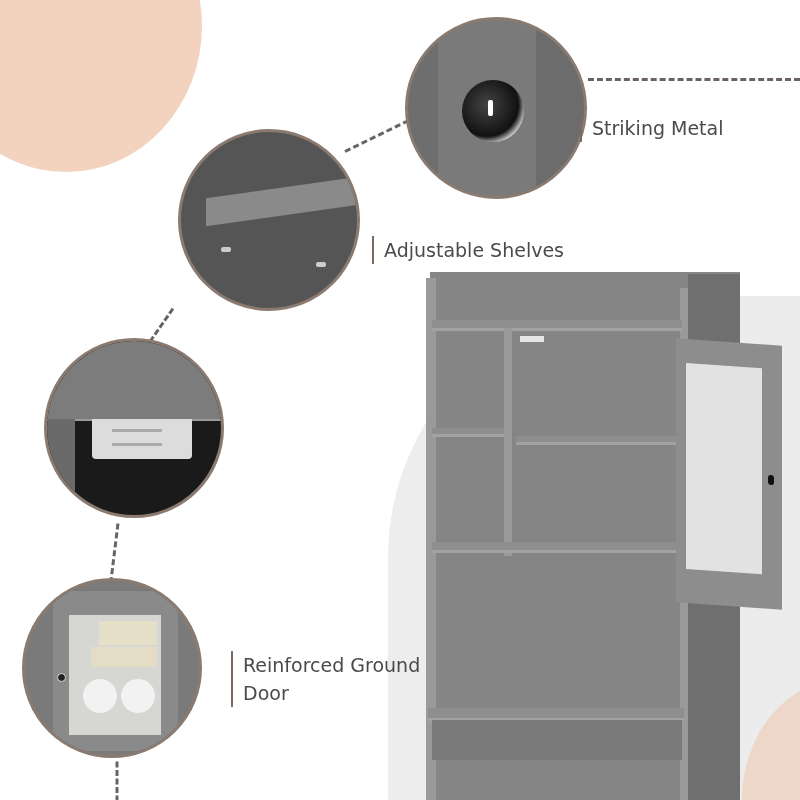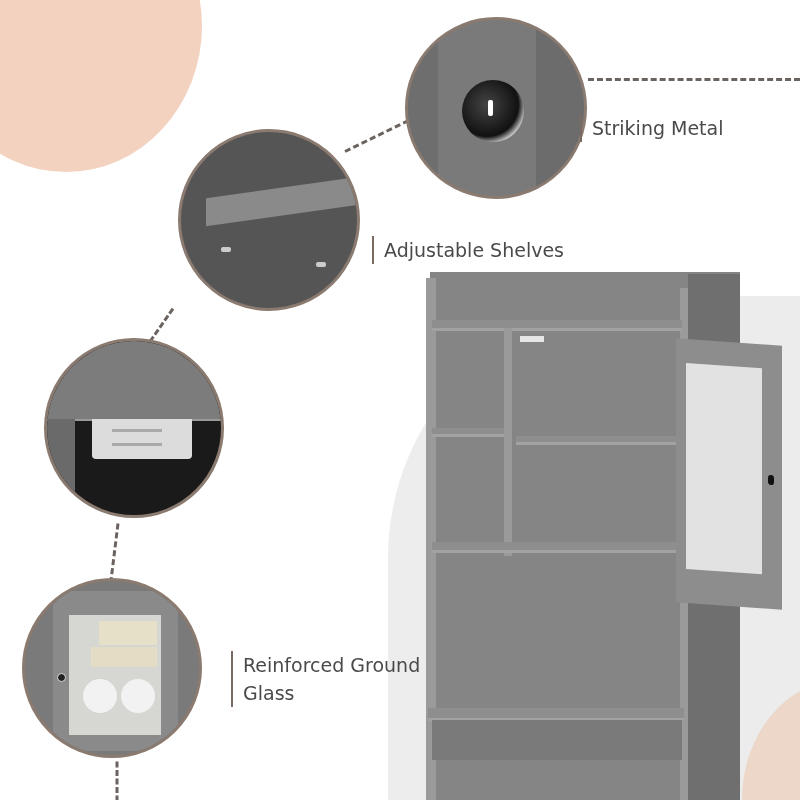--- a/index.html
+++ b/index.html
@@ -70,21 +70,21 @@
   <div class="abs" style="left:44px;top:34px;width:92px;height:120px;background:#d6d6d2;">
     <div class="abs" style="left:30px;top:6px;width:58px;height:24px;background:#e6e0c8;"></div>
     <div class="abs" style="left:22px;top:32px;width:66px;height:20px;background:#e4dcc4;"></div>
     <div class="abs" style="left:14px;top:64px;width:34px;height:34px;border-radius:50%;background:#f2f2f2;"></div>
     <div class="abs" style="left:52px;top:64px;width:34px;height:34px;border-radius:50%;background:#f2f2f2;"></div>
   </div>
   <div class="abs" style="left:32px;top:92px;width:7px;height:7px;border-radius:50%;background:#222;border:1px solid #ddd;"></div>
 </div>
 <div class="feature-label" style="left:218px;top:651px;margin-left:13px;">
   <div>Reinforced Ground</div>
-  <div>Glass</div>
+  <div>Door</div>
 </div>
 
 <div class="cab">
   <div class="panel" style="left:8px;top:4px;width:310px;height:540px;background:#858585;"></div>
   <div class="edge" style="left:4px;top:10px;width:10px;height:530px;"></div>
   <div class="edge" style="left:258px;top:20px;width:8px;height:520px;"></div>
   <div class="panel" style="left:266px;top:6px;width:52px;height:534px;background:#6f6f6f;"></div>
   <div class="shelf" style="left:10px;top:52px;width:250px;height:8px;"></div>
   <div class="edge" style="left:82px;top:60px;width:8px;height:228px;"></div>
   <div class="shelf" style="left:10px;top:160px;width:72px;height:6px;"></div>

